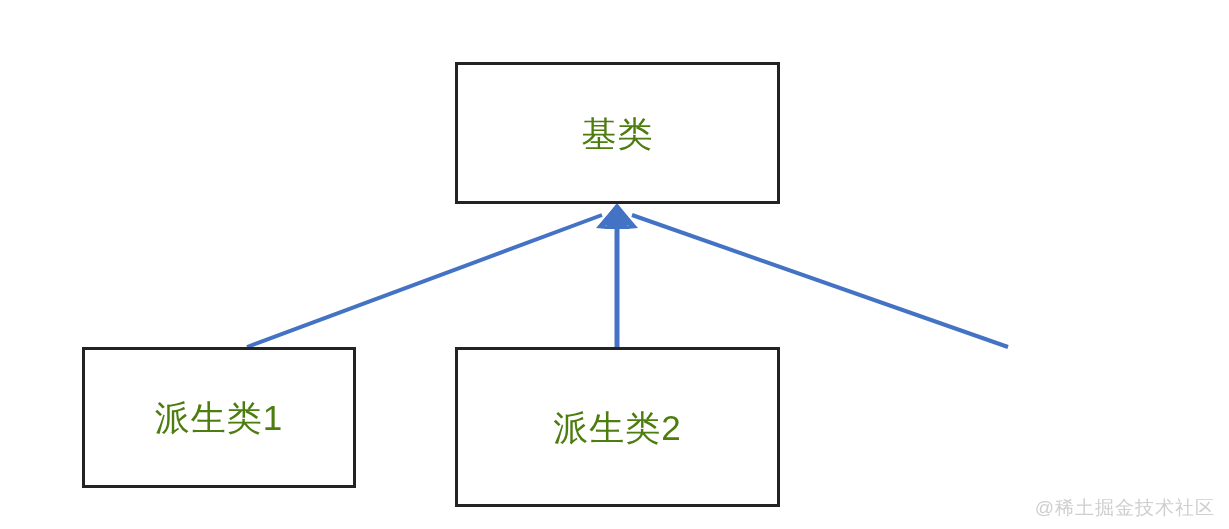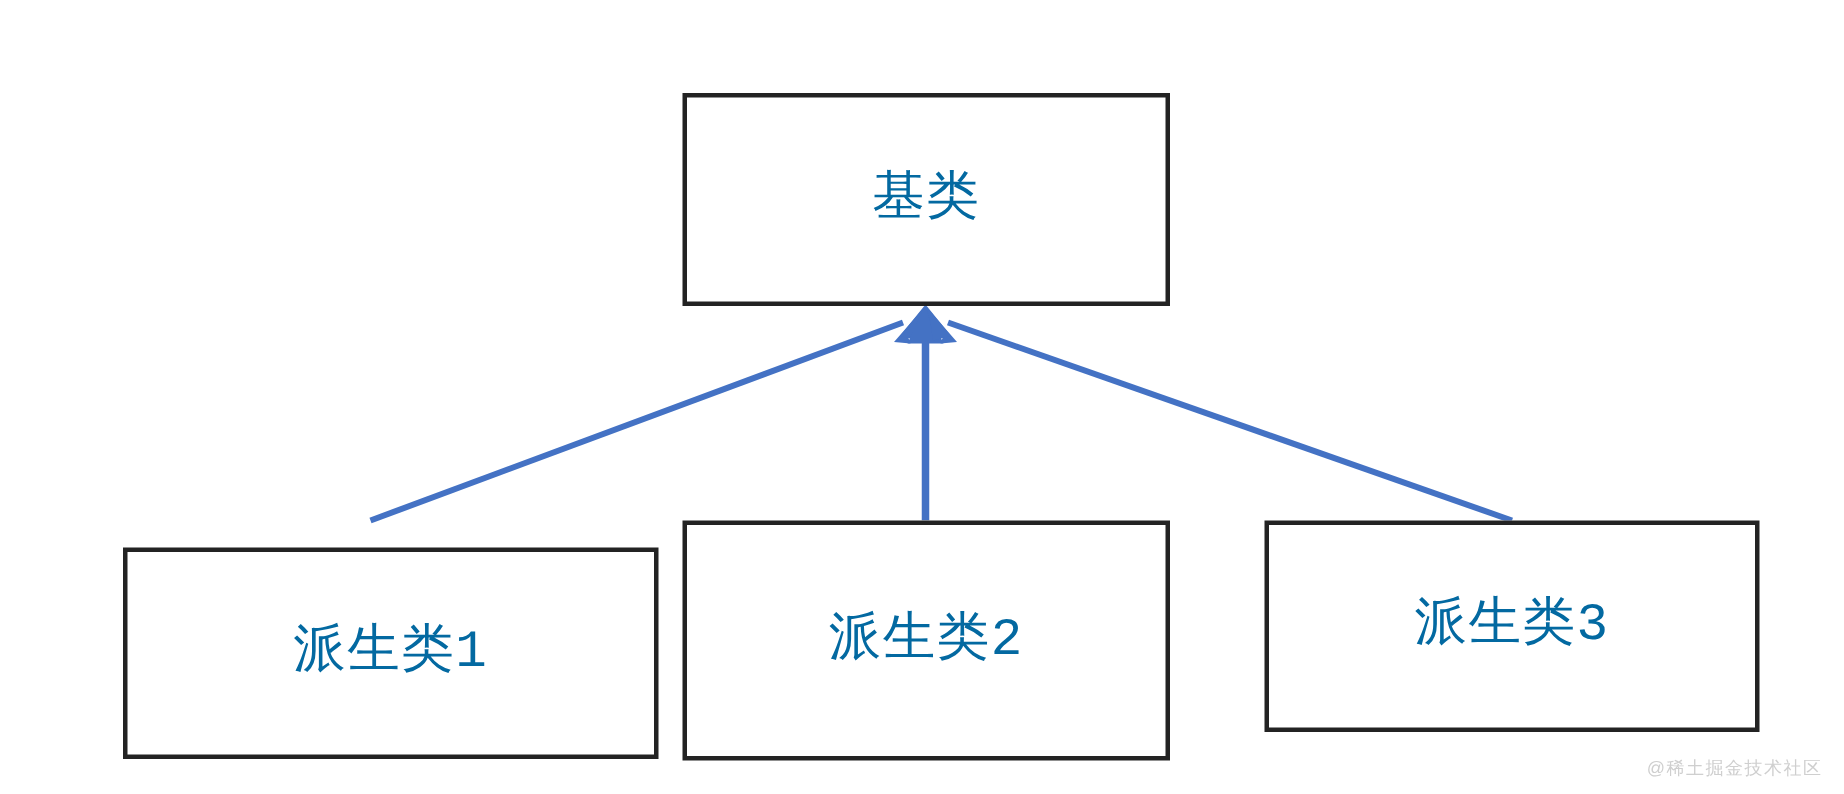--- a/index.html
+++ b/index.html
@@ -29,40 +29,40 @@
   .class-box {
     position: absolute;
     box-sizing: border-box;
     background: #ffffff;
     border: 3px solid #232323;
     display: flex;
     align-items: center;
     justify-content: center;
   }
   .class-box .box-label {
-    color: #0369a1;
+    color: #4d7c0f;
     font-size: 35px;
     line-height: 1;
     letter-spacing: 1px;
     white-space: nowrap;
-    font-family: Liberation Mono, monospace;
+    font-family: Liberation Sans, sans-serif;
     text-align: center;
   }
   #box-base       { left: 455px; top: 62px;  width: 325px; height: 142px; }
-  #box-derived-1  { left: 82px;  top: 365px; width: 357px; height: 141px; }
+  #box-derived-1  { left: 82px;  top: 347px; width: 274px; height: 141px; }
   #box-derived-2  { left: 455px; top: 347px; width: 325px; height: 160px; }
   #box-derived-3  { left: 843px; top: 347px; width: 330px; height: 141px; }
 
   
   #watermark {
     position: absolute;
     right: 14px;
     bottom: 8px;
     color: #cfcfcf;
-    font-size: 12px;
+    font-size: 19px;
     letter-spacing: 1px;
     white-space: nowrap;
     font-family: "Liberation Sans", "DejaVu Sans", sans-serif;
     user-select: none;
   }
 </style>
 </head>
 <body>
 
 <div id="canvas">
@@ -92,19 +92,16 @@
   </div>
 
   <div class="class-box" id="box-derived-1">
     <span class="box-label">派生类1</span>
   </div>
 
   <div class="class-box" id="box-derived-2">
     <span class="box-label">派生类2</span>
   </div>
 
-  <div class="class-box" id="box-derived-3">
-    <span class="box-label">派生类3</span>
-  </div>
 
   <div id="watermark">@稀土掘金技术社区</div>
 
 </div>
 
 </body></html>

